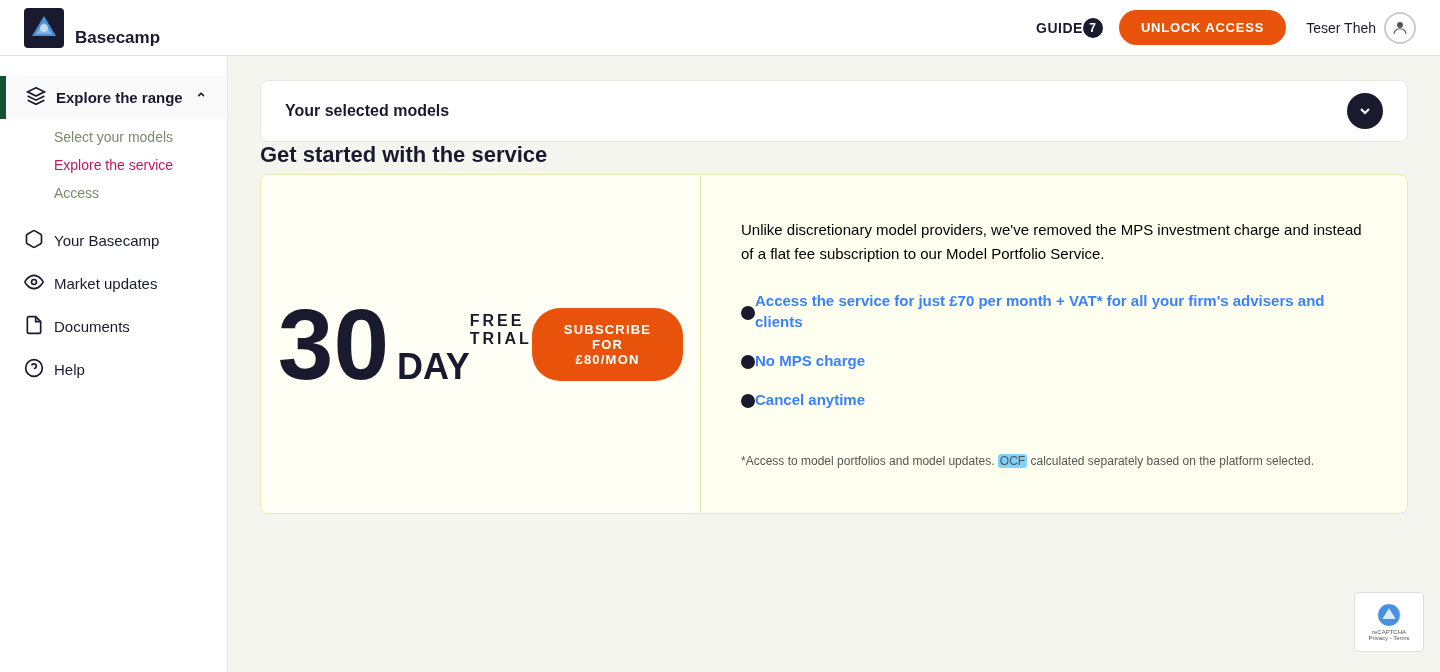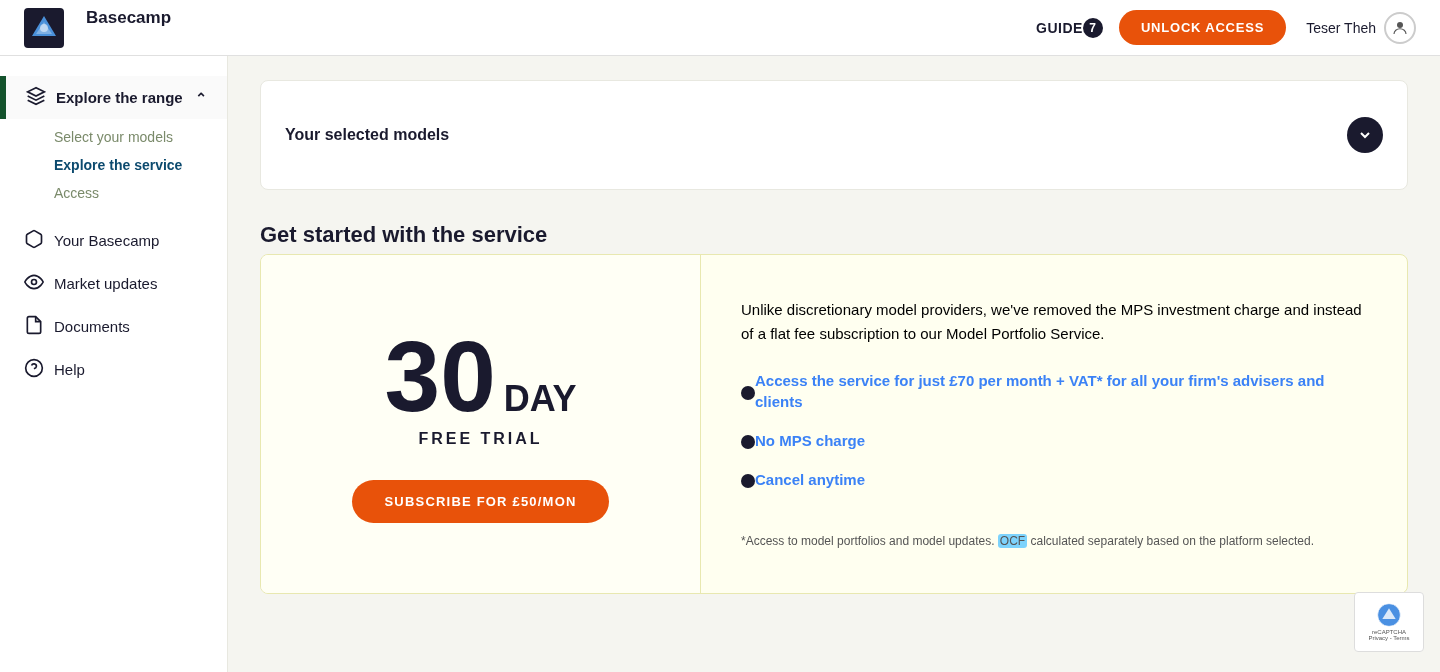--- a/index.html
+++ b/index.html
@@ -11,22 +11,22 @@
       align-items: center;
       background: #fff;
       height: 56px;
       padding: 0 24px;
       border-bottom: 1px solid #e0e0e0;
       position: relative;
       z-index: 10;
     }
     .topnav-logo {
       display: flex;
-      align-items: flex-start;
-      gap: 22px;
+      align-items: flex-end;
+      gap: 11px;
       margin-right: 24px;
     }
     .logo-icon {
       width: 40px;
       height: 40px;
     }
     .topnav-title {
       font-size: 17px;
       font-weight: 600;
       color: #1a1a2e;
@@ -126,22 +126,22 @@
     }
     .sidebar-sub-item {
       display: block;
       padding: 6px 0;
       font-size: 14px;
       cursor: pointer;
       color: #7a8a6a;
       text-decoration: none;
     }
     .sidebar-sub-item.active {
-      color: #0c4a6e;
-      font-weight: 700;
+      color: #be185d;
+      font-weight: 400;
     }
     .sidebar-nav-item {
       display: flex;
       align-items: center;
       gap: 10px;
       padding: 10px 20px;
       cursor: pointer;
       font-size: 15px;
       color: #1a1a2e;
       border-left: 4px solid transparent;
@@ -152,25 +152,24 @@
       flex: 1;
       padding: 24px 32px;
       overflow-y: auto;
       background: #f5f5f0;
     }
 
     
     .selected-models-card {
       background: #fff;
       border-radius: 8px;
-      padding: 36px 24px;
+      padding: 12px 24px;
       display: flex;
       align-items: center;
       justify-content: space-between;
-      margin-bottom: 32px;
       border: 1px solid #e8e8e0;
     }
     .selected-models-title {
       font-size: 16px;
       font-weight: 600;
       color: #1a1a2e;
     }
     .chevron-down-btn {
       width: 36px;
       height: 36px;
@@ -196,21 +195,21 @@
       border: 1px solid #e8e8b0;
       border-radius: 8px;
       display: flex;
       min-height: 340px;
       overflow: hidden;
     }
     .trial-panel {
       width: 440px;
       flex-shrink: 0;
       display: flex;
-      flex-direction: column;
+      flex-direction: row;
       align-items: center;
       justify-content: center;
       padding: 40px;
       border-right: 1px solid #e8e8b0;
       background: #fffff5;
     }
     .trial-number {
       font-size: 100px;
       font-weight: 900;
       color: #1a1a2e;
@@ -418,21 +417,21 @@
     <h2 class="get-started-title">Get started with the service</h2>
 
     <div class="get-started-card">
 
       <div class="trial-panel">
         <div class="trial-number-row">
           <span class="trial-number">30</span>
           <span class="trial-day">DAY</span>
         </div>
         <div class="trial-label">FREE TRIAL</div>
-        <button class="subscribe-btn">SUBSCRIBE FOR £50/MON</button>
+        <button class="subscribe-btn">SUBSCRIBE FOR £80/MON</button>
       </div>
 
       <div class="info-panel">
         <p class="info-desc">Unlike discretionary model providers, we've removed the MPS investment charge and instead of a flat fee subscription to our Model Portfolio Service.</p>
         <ul class="bullet-list">
           <li>
             <span class="bullet-dot"></span>
             <span>Access the service for just £70 per month + VAT* for all your firm's advisers and clients</span>
           </li>
           <li>

